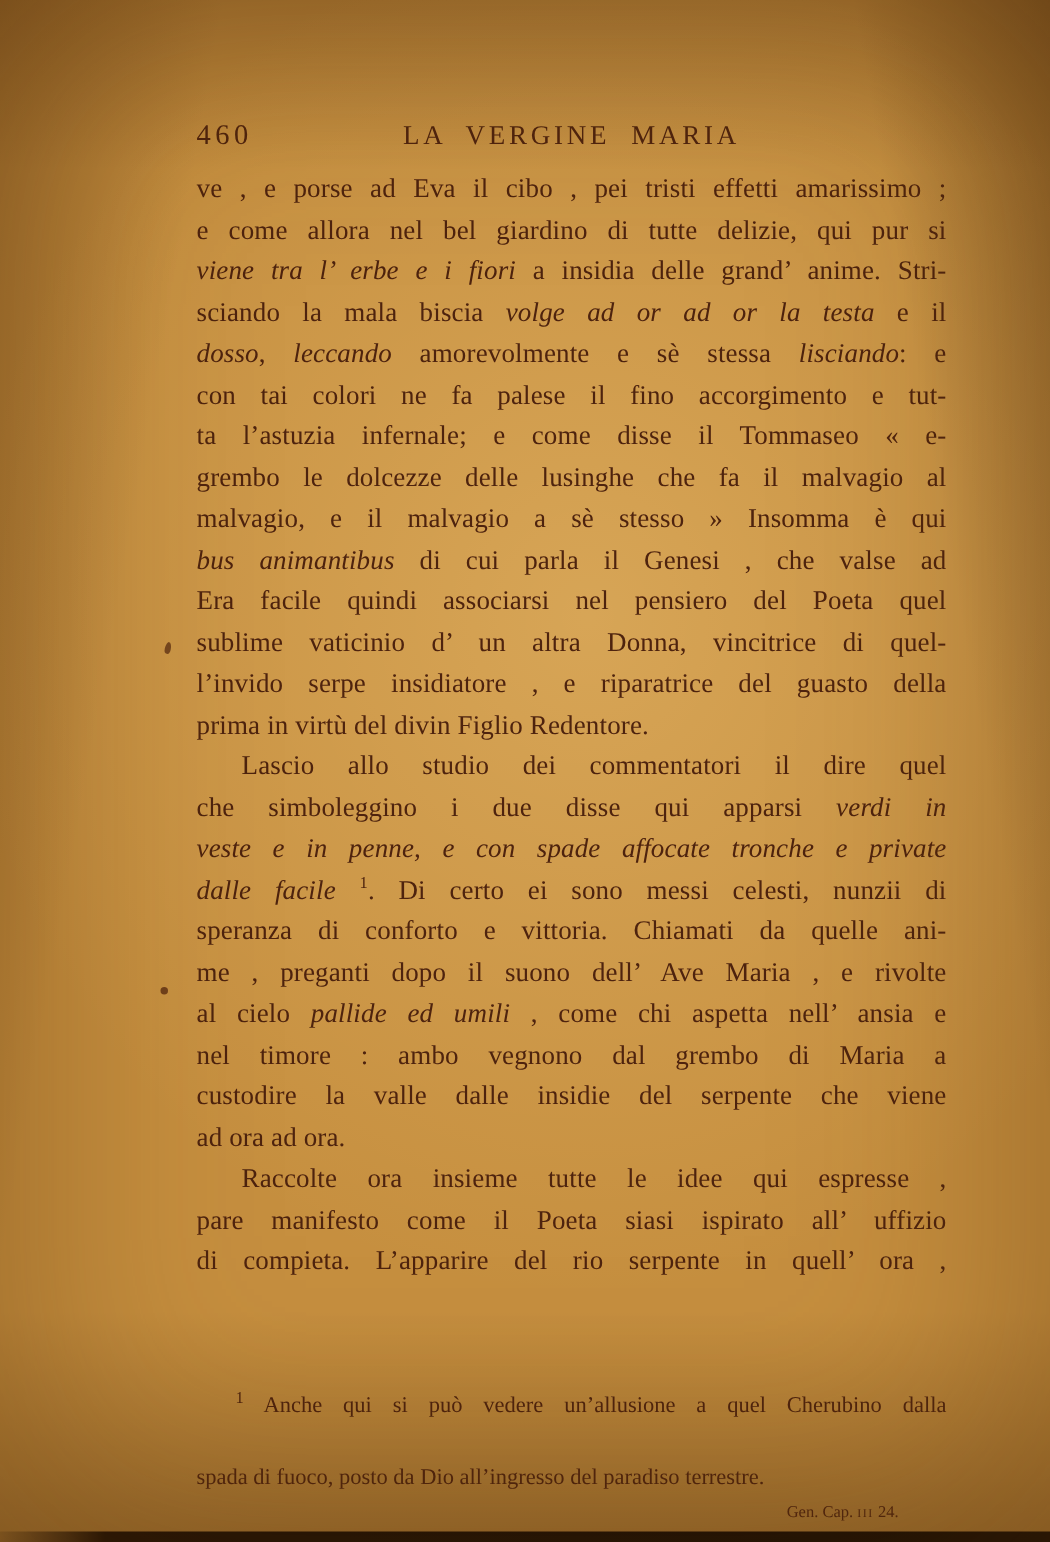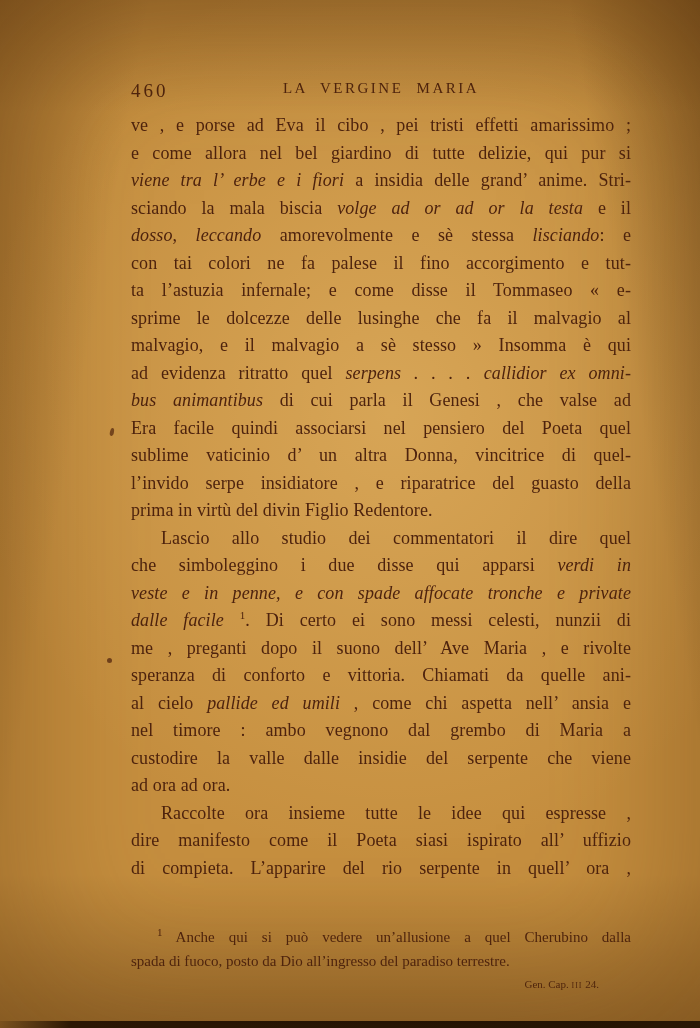--- a/index.html
+++ b/index.html
@@ -13,37 +13,37 @@
       #c68f3f;
     font-family:"Liberation Serif","DejaVu Serif",serif;
     color:#4e230e;
   }
   .page::after{
     content:"";position:absolute;inset:0;pointer-events:none;
     box-shadow:inset 0 0 150px 25px rgba(92,52,10,.38);
   }
   .header{position:absolute;left:131px;top:80px;width:500px;display:flex;align-items:flex-start;}
   .pnum{width:92px;font-size:19px;letter-spacing:3px;}
-  .rtitle{flex:1;text-align:center;font-size:15px;letter-spacing:2.5px;word-spacing:7px;}
+  .rtitle{flex:1;text-align:center;font-size:18px;letter-spacing:2.5px;word-spacing:7px;}
   .hspacer{width:92px;}
   .body{position:absolute;left:131px;top:112px;width:500px;}
   .line{
     height:27.5px;line-height:27.5px;font-size:18px;letter-spacing:.1px;
     text-align:justify;text-align-last:justify;overflow:hidden;
   }
   .line.pend{text-align-last:left;}
   .line.ind{text-indent:30px;}
   sup{font-size:11px;line-height:0;vertical-align:super;}
   .footnote{position:absolute;left:131px;top:926px;width:500px;}
   .fn-line{
     height:23.5px;line-height:23.5px;font-size:15px;
     text-align:justify;text-align-last:justify;overflow:hidden;
   }
   .fn-line.ind{text-indent:26px;}
-  .fn-line.pend{text-align-last:left;}
+  .fn-line.pend{text-align-last:left;margin-top:24px;}
   .fn-ref{height:23.5px;line-height:23.5px;font-size:11px;text-align:right;padding-right:32px;}
   .sc{font-variant:small-caps;letter-spacing:1px;}
   .speck1{
     position:absolute;left:110px;top:428px;width:4px;height:8px;opacity:.75;
     border-radius:50%/60% 60% 40% 40%;background:#5a2c12;transform:rotate(12deg);
   }
   .speck2{position:absolute;left:107px;top:658px;width:5px;height:5px;border-radius:50%;background:#5a2c12;opacity:.8;}
   .bottom-bar{
     position:absolute;left:0;right:0;bottom:0;height:7px;
     background:linear-gradient(to right, rgba(25,12,3,.15), #1c0e03 10%, #140a02);
@@ -60,40 +60,39 @@
   </div>
 
   <div class="body" id="body-text">
       <div class="line"><span>ve , e porse ad Eva il cibo , pei tristi effetti amarissimo ;</span></div>
       <div class="line"><span>e come allora nel bel giardino di tutte delizie, qui pur si</span></div>
       <div class="line"><i>viene tra l’ erbe e i fiori</i><span> a insidia delle grand’ anime. Stri-</span></div>
       <div class="line"><span>sciando la mala biscia </span><i>volge ad or ad or la testa</i><span> e il</span></div>
       <div class="line"><i>dosso</i><span>, </span><i>leccando</i><span> amorevolmente e sè stessa </span><i>lisciando</i><span>: e</span></div>
       <div class="line"><span>con tai colori ne fa palese il fino accorgimento e tut-</span></div>
       <div class="line"><span>ta l’astuzia infernale; e come disse il Tommaseo « e-</span></div>
-      <div class="line"><span>sprime le dolcezze delle lusinghe che fa il malvagio al</span></div>
+      <div class="line"><span>grembo le dolcezze delle lusinghe che fa il malvagio al</span></div>
       <div class="line"><span>malvagio, e il malvagio a sè stesso » Insomma è qui</span></div>
-      <div class="line"><span>ad evidenza ritratto quel </span><i>serpens . . . . callidior ex omni-</i></div>
       <div class="line"><i>bus animantibus</i><span> di cui parla il Genesi , che valse ad</span></div>
       <div class="line"><span>Era facile quindi associarsi nel pensiero del Poeta quel</span></div>
       <div class="line"><span>sublime vaticinio d’ un altra Donna, vincitrice di quel-</span></div>
       <div class="line"><span>l’invido serpe insidiatore , e riparatrice del guasto della</span></div>
       <div class="line pend"><span>prima in virtù del divin Figlio Redentore.</span></div>
       <div class="line ind"><span>Lascio allo studio dei commentatori il dire quel</span></div>
       <div class="line"><span>che simboleggino i due disse qui apparsi </span><i>verdi in</i></div>
       <div class="line"><i>veste e in penne, e con spade affocate tronche e private</i></div>
       <div class="line"><i>dalle facile</i><span> </span><sup>1</sup><span>. Di certo ei sono messi celesti, nunzii di</span></div>
+      <div class="line"><span>speranza di conforto e vittoria. Chiamati da quelle ani-</span></div>
       <div class="line"><span>me , preganti dopo il suono dell’ Ave Maria , e rivolte</span></div>
-      <div class="line"><span>speranza di conforto e vittoria. Chiamati da quelle ani-</span></div>
       <div class="line"><span>al cielo </span><i>pallide ed umili</i><span> , come chi aspetta nell’ ansia e</span></div>
       <div class="line"><span>nel timore : ambo vegnono dal grembo di Maria a</span></div>
       <div class="line"><span>custodire la valle dalle insidie del serpente che viene</span></div>
       <div class="line pend"><span>ad ora ad ora.</span></div>
       <div class="line ind"><span>Raccolte ora insieme tutte le idee qui espresse ,</span></div>
-      <div class="line"><span>dire manifesto come il Poeta siasi ispirato all’ uffizio</span></div>
+      <div class="line"><span>pare manifesto come il Poeta siasi ispirato all’ uffizio</span></div>
       <div class="line"><span>di compieta. L’apparire del rio serpente in quell’ ora ,</span></div>
     </div>
 
   <div class="footnote">
     <div id="fn-lines">
         <div class="fn-line ind"><sup>1</sup><span> Anche qui si può vedere un’allusione a quel Cherubino dalla</span></div>
         <div class="fn-line pend"><span>spada di fuoco, posto da Dio all’ingresso del paradiso terrestre.</span></div>
       </div>
     <div class="fn-ref" id="fn-ref"><span>Gen. Cap. </span><span class="sc">iii</span><span> 24.</span></div>
   </div>

